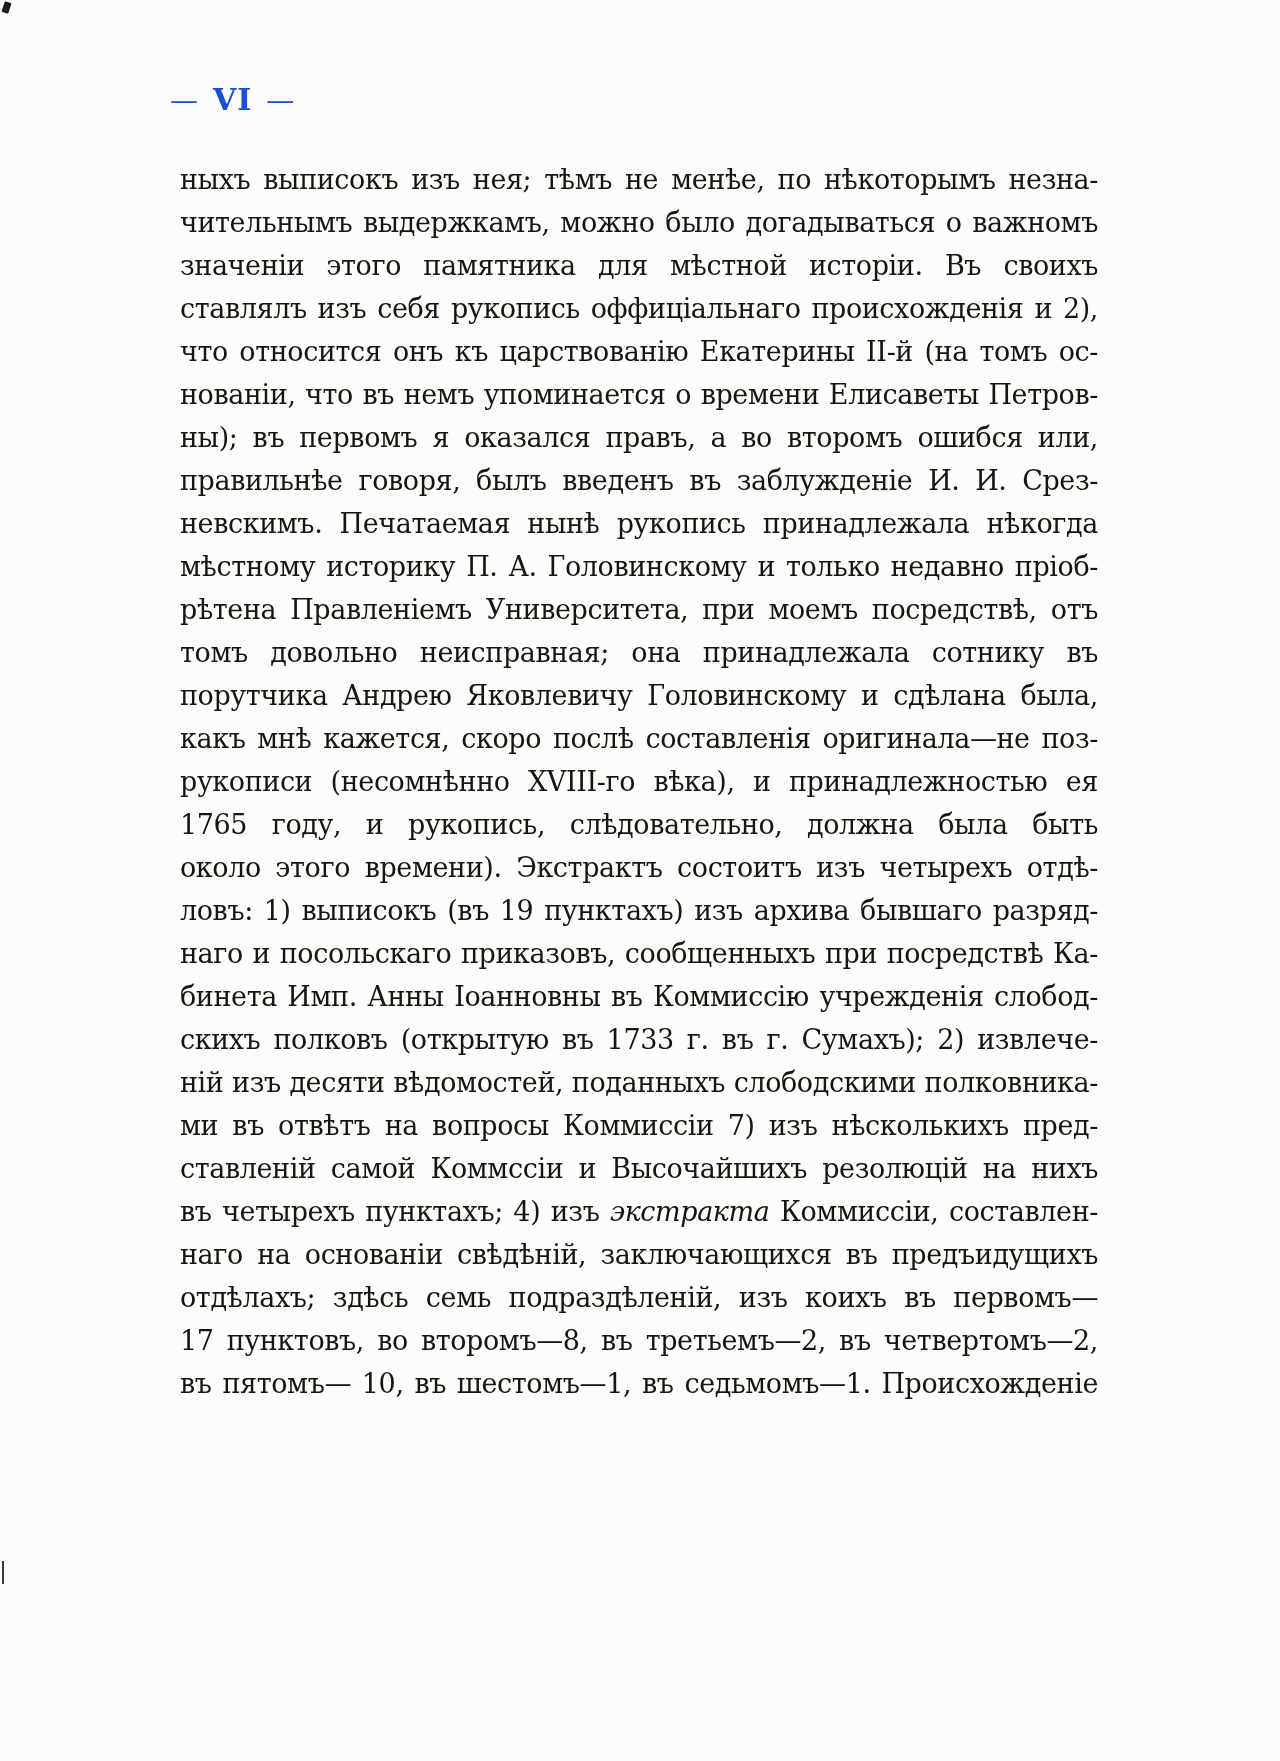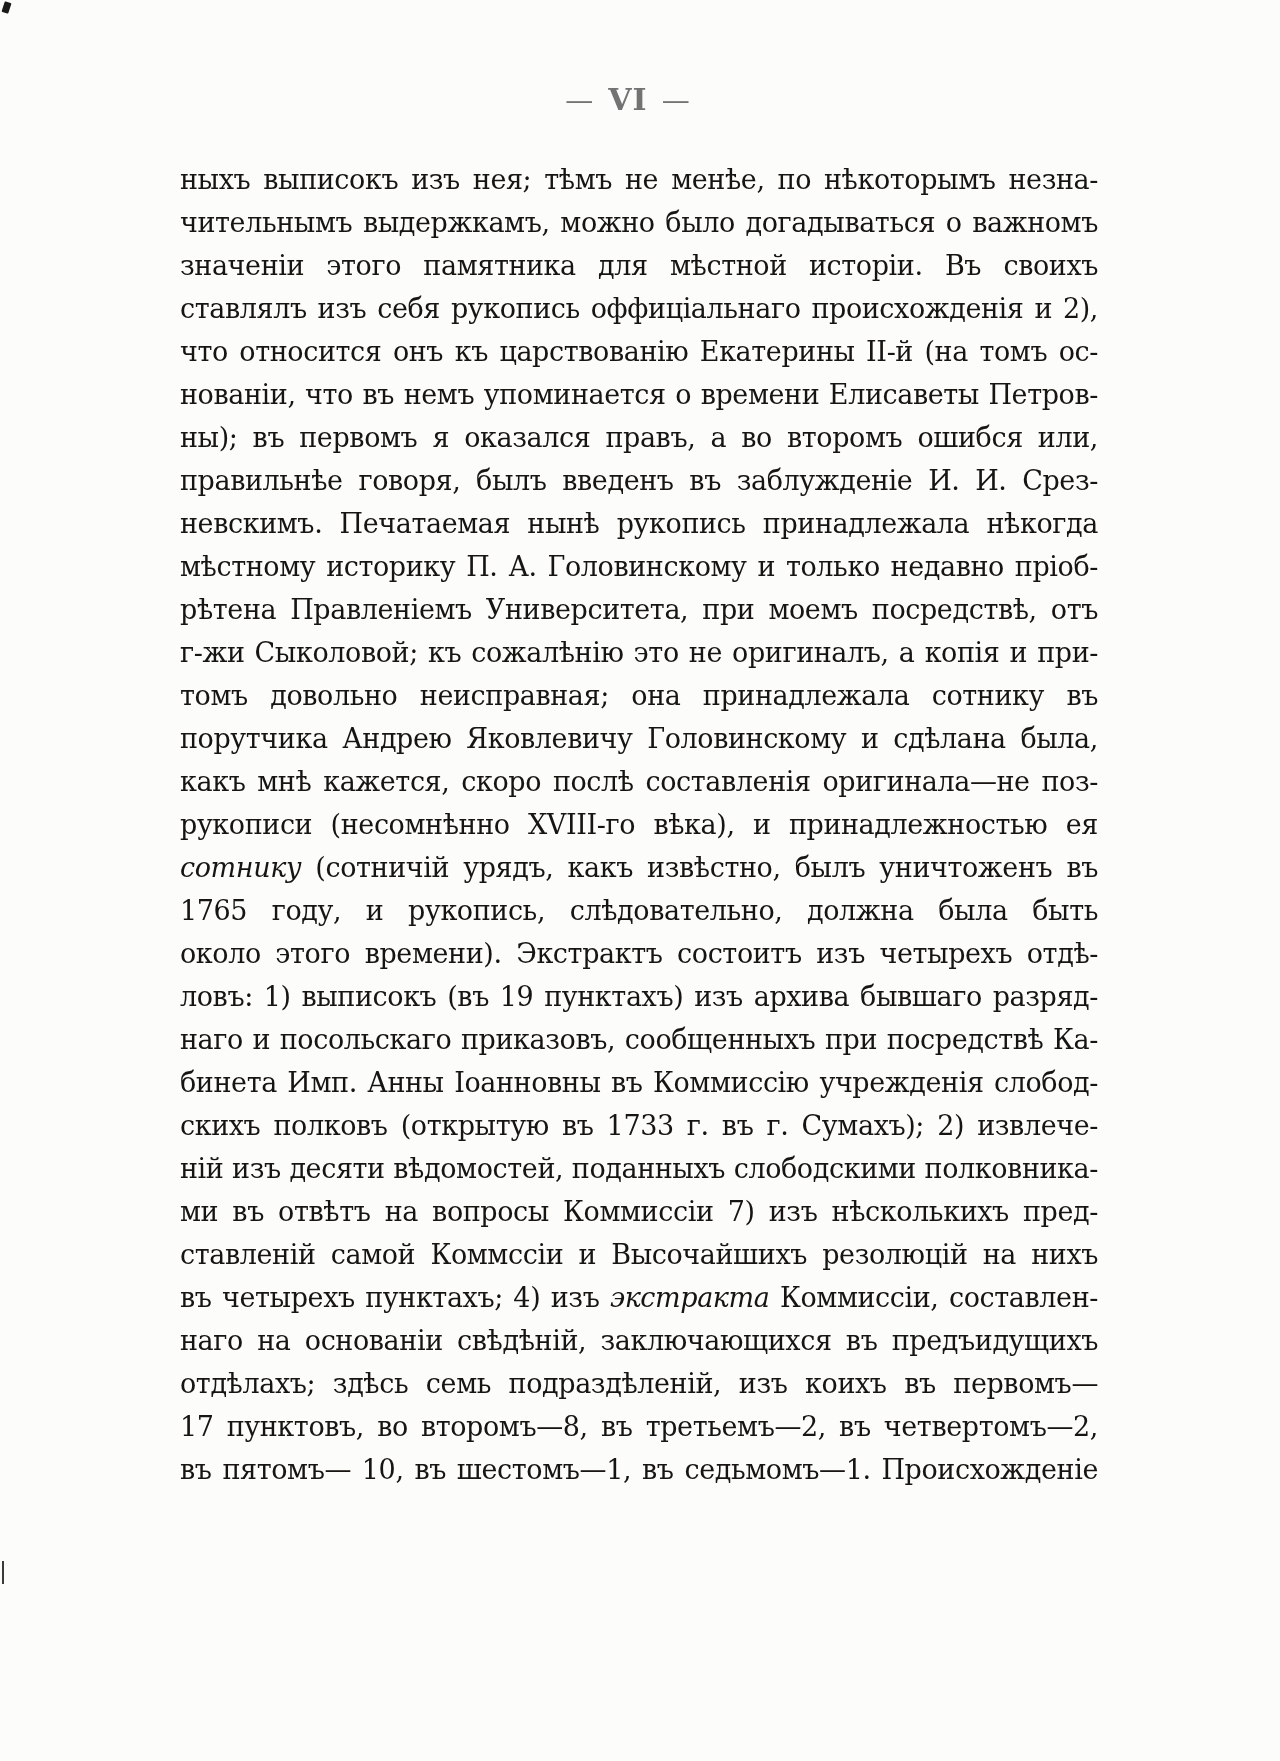--- a/index.html
+++ b/index.html
@@ -14,25 +14,25 @@
   }
   .page {
     position: absolute;
     inset: 0;
   }
   .page-header {
     position: absolute;
     top: 82px;
     left: 170px;
     width: 916px;
-    text-align: center;
+    text-align: left;
     font-size: 28px;
     letter-spacing: 1px;
     white-space: nowrap;
-    color: #737373;
+    color: #1d4ed8;
   }
   .page-header .num {
     display: inline-block;
     margin: 0 14px;
     font-weight: bold;
     font-size: 30px;
   }
   .page-header .dash { display: inline-block; }
   .text-block {
     position: absolute;
@@ -89,26 +89,24 @@
       <div class="line"><span class="seg">чительнымъ выдержкамъ, можно было догадываться о важномъ</span></div>
       <div class="line"><span class="seg">значеніи этого памятника для мѣстной исторіи. Въ своихъ „Очер-</span></div>
       <div class="line"><span class="seg">ставлялъ изъ себя рукопись оффиціальнаго происхожденія и 2),</span></div>
       <div class="line"><span class="seg">что относится онъ къ царствованію Екатерины II-й (на томъ ос-</span></div>
       <div class="line"><span class="seg">нованіи, что въ немъ упоминается о времени Елисаветы Петров-</span></div>
       <div class="line"><span class="seg">ны); въ первомъ я оказался правъ, а во второмъ ошибся или,</span></div>
       <div class="line"><span class="seg">правильнѣе говоря, былъ введенъ въ заблужденіе И. И. Срез-</span></div>
       <div class="line"><span class="seg">невскимъ. Печатаемая нынѣ рукопись принадлежала нѣкогда</span></div>
       <div class="line"><span class="seg">мѣстному историку П. А. Головинскому и только недавно пріоб-</span></div>
       <div class="line"><span class="seg">рѣтена Правленіемъ Университета, при моемъ посредствѣ, отъ</span></div>
-      <div class="line"><span class="seg">г-жи Сыколовой; къ сожалѣнію это не оригиналъ, а копія и при-</span></div>
       <div class="line"><span class="seg">томъ довольно неисправная; она принадлежала сотнику въ рангѣ</span></div>
       <div class="line"><span class="seg">порутчика Андрею Яковлевичу Головинскому и сдѣлана была,</span></div>
       <div class="line"><span class="seg">какъ мнѣ кажется, скоро послѣ составленія оригинала—не поз-</span></div>
       <div class="line"><span class="seg">рукописи (несомнѣнно XVIII-го вѣка), и принадлежностью ея</span></div>
-      <div class="line"><span class="seg it">сотнику</span><span class="seg"> (сотничій урядъ, какъ извѣстно, былъ уничтоженъ въ</span></div>
       <div class="line"><span class="seg">1765 году, и рукопись, слѣдовательно, должна была быть списана</span></div>
       <div class="line"><span class="seg">около этого времени). Экстрактъ состоитъ изъ четырехъ отдѣ-</span></div>
       <div class="line"><span class="seg">ловъ: 1) выписокъ (въ 19 пунктахъ) изъ архива бывшаго разряд-</span></div>
       <div class="line"><span class="seg">наго и посольскаго приказовъ, сообщенныхъ при посредствѣ Ка-</span></div>
       <div class="line"><span class="seg">бинета Имп. Анны Іоанновны въ Коммиссію учрежденія слобод-</span></div>
       <div class="line"><span class="seg">скихъ полковъ (открытую въ 1733 г. въ г. Сумахъ); 2) извлече-</span></div>
       <div class="line"><span class="seg">ній изъ десяти вѣдомостей, поданныхъ слободскими полковника-</span></div>
       <div class="line"><span class="seg">ми въ отвѣтъ на вопросы Коммиссіи 7) изъ нѣсколькихъ пред-</span></div>
       <div class="line"><span class="seg">ставленій самой Коммссіи и Высочайшихъ резолюцій на нихъ</span></div>
       <div class="line"><span class="seg">въ четырехъ пунктахъ; 4) изъ </span><span class="seg it">экстракта</span><span class="seg"> Коммиссіи, составлен-</span></div>

